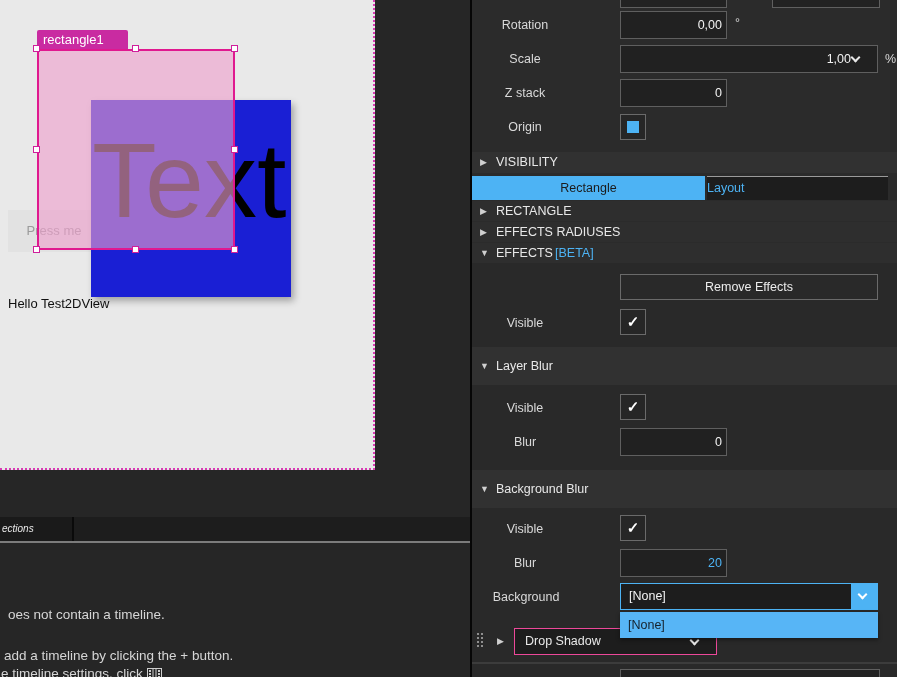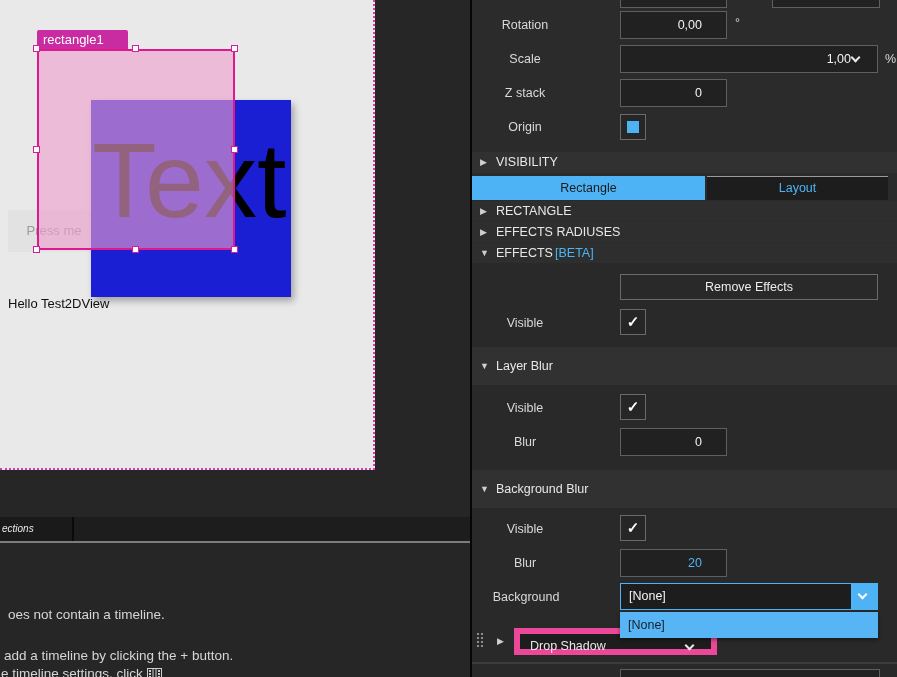--- a/index.html
+++ b/index.html
@@ -32,46 +32,46 @@
   .bl-msg { font-size:13.5px; color:#d6d6d6; white-space:nowrap; }
 
   
   #divider { left:470px; top:0; width:2px; height:677px; background:#060606; }
 
   
   #right { left:472px; top:0; width:425px; height:677px; background:#2b2b2b; overflow:hidden; }
   .plabel { position:absolute; left:0; width:106px; text-align:center; color:#d9d9d9;
     font-size:12.5px; height:28px; line-height:28px; }
   .nfield { position:absolute; background:#212121; border:1px solid #5f5f5f; color:#f2f2f2;
-    font-size:12.5px; text-align:right; padding-right:24px; height:28px; line-height:26px; }
+    font-size:12.5px; text-align:right; padding-right:4px; height:28px; line-height:26px; }
   .unit { position:absolute; color:#d9d9d9; font-size:12.5px; height:28px; line-height:28px; }
   .checkbox { position:absolute; left:148px; width:26px; height:26px; background:#262626;
     border:1px solid #6a6a6a; color:#fff; text-align:center; line-height:24px;
     font-size:15px; font-weight:bold; }
   .hdr { position:absolute; left:0; width:425px; color:#e8e8e8; font-size:12.5px; }
   .tri { position:absolute; left:8px; font-size:9px; color:#d0d0d0; }
   .hband { background:#313131; }
   .content-band { position:absolute; left:0; width:425px; background:#292929; }
   .chev { display:inline-block; width:7px; height:7px; border-right:2px solid #e8e8e8;
     border-bottom:2px solid #e8e8e8; transform:rotate(45deg); }
   #tab-rectangle { left:0; top:176px; width:233px; height:24px; background:#4db3f4;
     color:#1b1b1b; font-size:12.5px; text-align:center; line-height:24px; }
   #tab-layout { left:235px; top:176px; width:181px; height:24px; background:#1d1d1d;
-    border-top:1px solid #9a9a9a; color:#4db3f4; font-size:12.5px; text-align:center; line-height:23px; }
+    border-top:1px solid #9a9a9a; color:#4db3f4; font-size:12.5px; line-height:23px; }
   #remove-btn { left:148px; top:274px; width:258px; height:26px; border:1px solid #6a6a6a;
     color:#ececec; font-size:12.5px; text-align:center; line-height:24px; background:transparent; }
   #bg-dropdown { left:148px; top:583px; width:258px; height:27px; background:#1d1d1d;
     border:1px solid #4db3f4; }
   #bg-dropdown .val { position:absolute; left:8px; top:0; color:#f2f2f2; font-size:12.5px; line-height:25px; }
   #bg-dropdown .btn { position:absolute; right:0; top:0; width:26px; height:25px; background:#4db3f4; }
   #bg-dropdown .btn .chev { position:absolute; left:8px; top:7px; border-color:#fff; }
   #bg-popup { left:148px; top:612px; width:258px; height:26px; background:#57b5f6;
     color:#16212b; font-size:12.5px; line-height:26px; padding-left:8px; box-shadow:0 2px 4px rgba(0,0,0,.4); }
   #ds-combo { left:42px; top:628px; width:203px; height:27px; background:#1d1d1d;
-    border:6px solid #ec4899; color:#e8e8e8; font-size:12.5px; line-height:25px; padding-left:10px; }
+    border:1px solid #ec4899; color:#e8e8e8; font-size:12.5px; line-height:25px; padding-left:10px; }
   #ds-combo .chev { position:absolute; right:18px; top:8px; }
   #ds-dots { left:5px; top:633px; width:2px; height:2px; background:#8f8f8f;
     box-shadow:4px 0 #8f8f8f,0 4px #8f8f8f,4px 4px #8f8f8f,0 8px #8f8f8f,4px 8px #8f8f8f,0 12px #8f8f8f,4px 12px #8f8f8f; }
   #ds-tri { left:25px; top:628px; height:27px; line-height:27px; font-size:9px; color:#cfcfcf; position:absolute; }
   #bottom-sep { left:0; top:662px; width:425px; height:2px; background:#3c3c3c; }
   .partial-field { position:absolute; background:#222; border:1px solid #5f5f5f; }
   #origin-box { left:148px; top:114px; width:26px; height:26px; background:#262626; border:1px solid #6a6a6a; }
   #origin-box .sq { position:absolute; left:6px; top:6px; width:12px; height:12px; background:#4db3f4; }
   #film-icon { display:inline-block; vertical-align:-2px; margin-left:4px; }
 </style>

